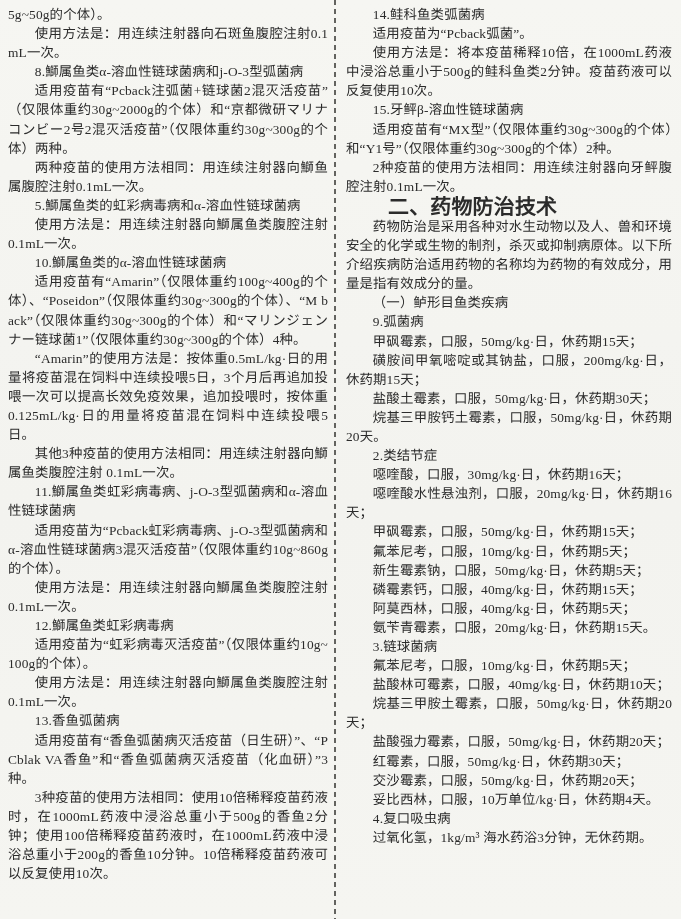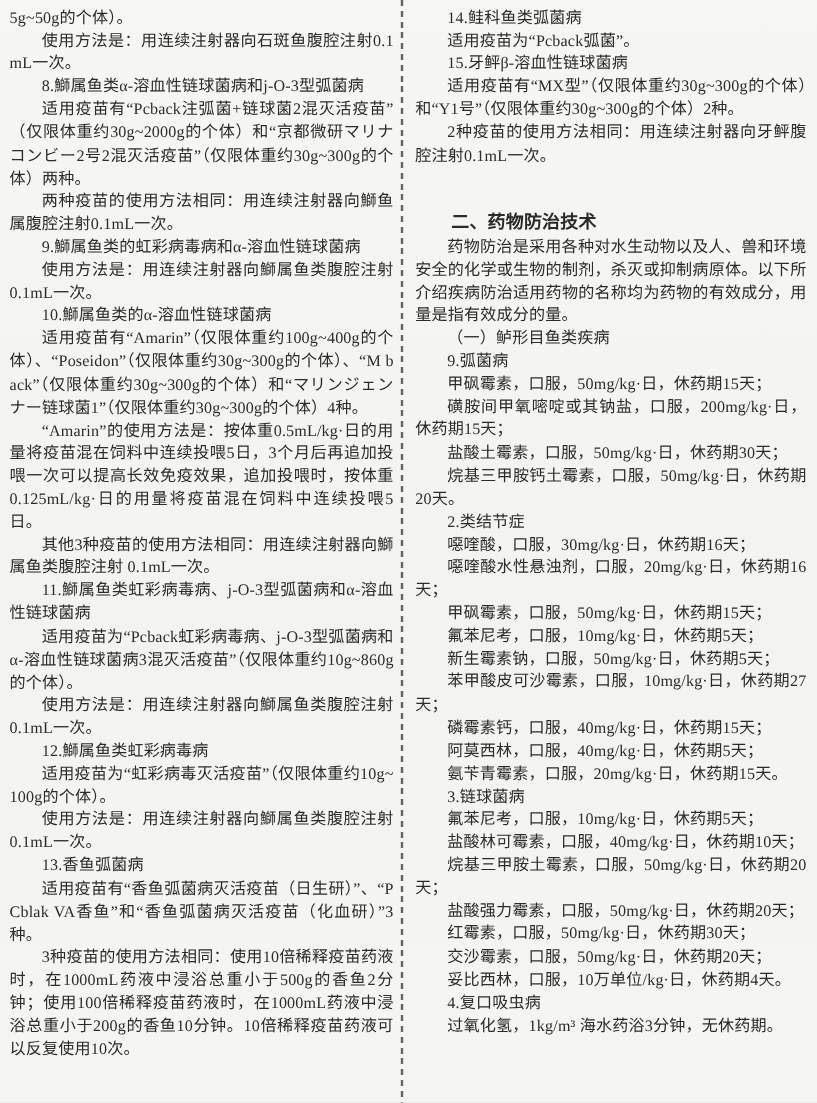--- a/index.html
+++ b/index.html
@@ -34,73 +34,72 @@
     line-height: 19.1px;
     text-align: justify;
     text-indent: 2em;
     letter-spacing: 0.15px;
     word-break: break-all;
   }
   .para.noindent { text-indent: 0; }
   .para.heading {
     font-family: "Liberation Sans", "DejaVu Sans", sans-serif;
     font-weight: bold;
-    font-size: 15px;
+    font-size: 21px;
     line-height: 21px;
-    margin-top: 36px;
   }
 </style>
 </head>
 <body>
 
 <div class="page">
   <div class="col col-left">
       <p class="para noindent">5g~50g的个体）。</p>
       <p class="para">使用方法是：用连续注射器向石斑鱼腹腔注射0.1mL一次。</p>
       <p class="para">8.鰤属鱼类α-溶血性链球菌病和j-O-3型弧菌病</p>
       <p class="para">适用疫苗有“Pcback注弧菌+链球菌2混灭活疫苗”（仅限体重约30g~2000g的个体）和“京都微研マリナコンビー2号2混灭活疫苗”（仅限体重约30g~300g的个体）两种。</p>
       <p class="para">两种疫苗的使用方法相同：用连续注射器向鰤鱼属腹腔注射0.1mL一次。</p>
-      <p class="para">9.鰤属鱼类的虹彩病毒病和α-溶血性链球菌病</p>
+      <p class="para">5.鰤属鱼类的虹彩病毒病和α-溶血性链球菌病</p>
       <p class="para">使用方法是：用连续注射器向鰤属鱼类腹腔注射0.1mL一次。</p>
       <p class="para">10.鰤属鱼类的α-溶血性链球菌病</p>
       <p class="para">适用疫苗有“Amarin”（仅限体重约100g~400g的个体）、“Poseidon”（仅限体重约30g~300g的个体）、“M back”（仅限体重约30g~300g的个体）和“マリンジェンナー链球菌1”（仅限体重约30g~300g的个体）4种。</p>
       <p class="para">“Amarin”的使用方法是：按体重0.5mL/kg·日的用量将疫苗混在饲料中连续投喂5日，3个月后再追加投喂一次可以提高长效免疫效果，追加投喂时，按体重0.125mL/kg·日的用量将疫苗混在饲料中连续投喂5日。</p>
       <p class="para">其他3种疫苗的使用方法相同：用连续注射器向鰤属鱼类腹腔注射 0.1mL一次。</p>
       <p class="para">11.鰤属鱼类虹彩病毒病、j-O-3型弧菌病和α-溶血性链球菌病</p>
       <p class="para">适用疫苗为“Pcback虹彩病毒病、j-O-3型弧菌病和α-溶血性链球菌病3混灭活疫苗”（仅限体重约10g~860g的个体）。</p>
       <p class="para">使用方法是：用连续注射器向鰤属鱼类腹腔注射0.1mL一次。</p>
       <p class="para">12.鰤属鱼类虹彩病毒病</p>
       <p class="para">适用疫苗为“虹彩病毒灭活疫苗”（仅限体重约10g~100g的个体）。</p>
       <p class="para">使用方法是：用连续注射器向鰤属鱼类腹腔注射0.1mL一次。</p>
       <p class="para">13.香鱼弧菌病</p>
       <p class="para">适用疫苗有“香鱼弧菌病灭活疫苗（日生研）”、“PCblak VA香鱼”和“香鱼弧菌病灭活疫苗（化血研）”3种。</p>
       <p class="para">3种疫苗的使用方法相同：使用10倍稀释疫苗药液时，在1000mL药液中浸浴总重小于500g的香鱼2分钟；使用100倍稀释疫苗药液时，在1000mL药液中浸浴总重小于200g的香鱼10分钟。10倍稀释疫苗药液可以反复使用10次。</p>
     </div>
   <div class="divider"></div>
   <div class="col col-right">
       <p class="para">14.鲑科鱼类弧菌病</p>
       <p class="para">适用疫苗为“Pcback弧菌”。</p>
+      <p class="para">使用方法是：将本疫苗稀释10倍，在1000mL药液中浸浴总重小于500g的鲑科鱼类2分钟。疫苗药液可以反复使用10次。</p>
       <p class="para">15.牙鲆β-溶血性链球菌病</p>
       <p class="para">适用疫苗有“MX型”（仅限体重约30g~300g的个体）和“Y1号”（仅限体重约30g~300g的个体）2种。</p>
       <p class="para">2种疫苗的使用方法相同：用连续注射器向牙鲆腹腔注射0.1mL一次。</p>
       <p class="para heading">二、药物防治技术</p>
       <p class="para">药物防治是采用各种对水生动物以及人、兽和环境安全的化学或生物的制剂，杀灭或抑制病原体。以下所介绍疾病防治适用药物的名称均为药物的有效成分，用量是指有效成分的量。</p>
       <p class="para">（一）鲈形目鱼类疾病</p>
       <p class="para">9.弧菌病</p>
       <p class="para">甲砜霉素，口服，50mg/kg·日，休药期15天；</p>
       <p class="para">磺胺间甲氧嘧啶或其钠盐，口服，200mg/kg·日，休药期15天；</p>
       <p class="para">盐酸土霉素，口服，50mg/kg·日，休药期30天；</p>
       <p class="para">烷基三甲胺钙土霉素，口服，50mg/kg·日，休药期20天。</p>
       <p class="para">2.类结节症</p>
       <p class="para">噁喹酸，口服，30mg/kg·日，休药期16天；</p>
       <p class="para">噁喹酸水性悬浊剂，口服，20mg/kg·日，休药期16天；</p>
       <p class="para">甲砜霉素，口服，50mg/kg·日，休药期15天；</p>
       <p class="para">氟苯尼考，口服，10mg/kg·日，休药期5天；</p>
       <p class="para">新生霉素钠，口服，50mg/kg·日，休药期5天；</p>
-      <p class="para">苯甲酸皮可沙霉素，口服，10mg/kg·日，休药期27天；</p>
       <p class="para">磷霉素钙，口服，40mg/kg·日，休药期15天；</p>
       <p class="para">阿莫西林，口服，40mg/kg·日，休药期5天；</p>
       <p class="para">氨苄青霉素，口服，20mg/kg·日，休药期15天。</p>
       <p class="para">3.链球菌病</p>
       <p class="para">氟苯尼考，口服，10mg/kg·日，休药期5天；</p>
       <p class="para">盐酸林可霉素，口服，40mg/kg·日，休药期10天；</p>
       <p class="para">烷基三甲胺土霉素，口服，50mg/kg·日，休药期20天；</p>
       <p class="para">盐酸强力霉素，口服，50mg/kg·日，休药期20天；</p>
       <p class="para">红霉素，口服，50mg/kg·日，休药期30天；</p>
       <p class="para">交沙霉素，口服，50mg/kg·日，休药期20天；</p>

